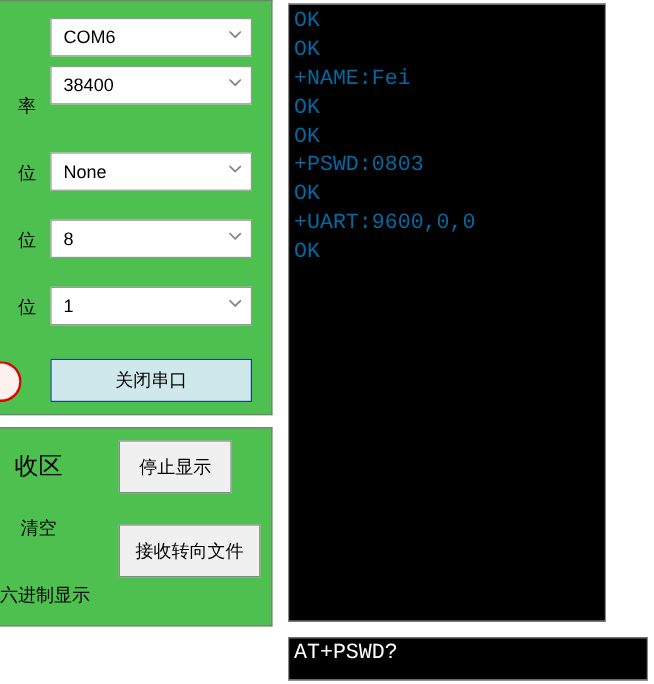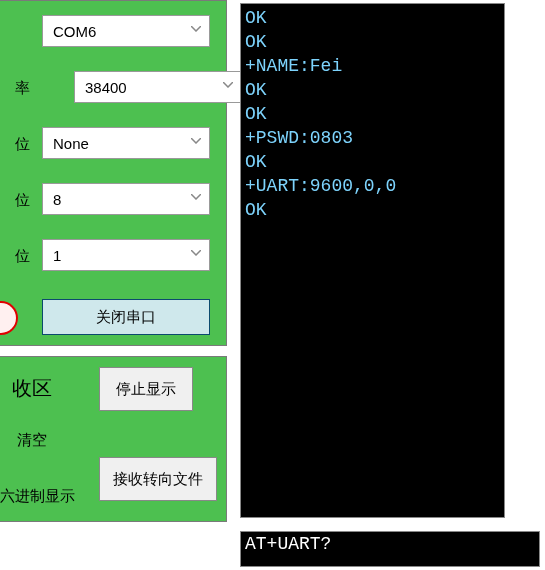--- a/index.html
+++ b/index.html
@@ -110,21 +110,21 @@
     border-radius: 0 20px 20px 0;
     background: #fff0f0;
   }
   .terminal {
     position: absolute;
     left: 240px;
     top: 3px;
     width: 265px;
     height: 515px;
     background: #000;
-    color: #7dd3fc;
+    color: #0369a1;
     font-family: "NSimSun", "SimSun", "Courier New", monospace;
     font-size: 18px;
     line-height: 24px;
     padding: 2px 4px;
     white-space: pre;
     border: 1px solid #888;
     overflow: hidden;
   }
   .cmd-box {
     position: absolute;
@@ -162,21 +162,21 @@
     <div class="select-box" style="top:14px;">
       <span>COM6</span>
       <span class="chevron">
         <svg width="10" height="6" viewBox="0 0 10 6">
             <path d="M0 0 L5 5 L10 0" fill="none" stroke="#888" stroke-width="1.5"></path>
           </svg>
       </span>
     </div>
 
     <div class="left-lbl" style="top:78px;">率</div>
-    <div class="select-box" style="top:70px;margin-left:32px;">
+    <div class="select-box" style="top:54px;">
       <span>38400</span>
       <span class="chevron">
         <svg width="10" height="6" viewBox="0 0 10 6">
             <path d="M0 0 L5 5 L10 0" fill="none" stroke="#888" stroke-width="1.5"></path>
           </svg>
       </span>
     </div>
 
     <div class="left-lbl" style="top:134px;">位</div>
     <div class="select-box" style="top:126px;">
@@ -214,33 +214,33 @@
       <span>关闭串口</span>
     </div>
   </div>
 
   <div class="panel-mid">
     <div style="position:absolute; left:12px; top:18px; font-size:20px;">收区</div>
     <div class="btn-gray" style="position:absolute; left:99px; top:10px; width:94px; height:44px;">
       <span>停止显示</span>
     </div>
     <div style="position:absolute; left:17px; top:74px; font-size:15px;">清空</div>
-    <div class="btn-gray" style="position:absolute; left:99px; top:100px; width:118px; height:44px;">
+    <div class="btn-gray" style="position:absolute; left:99px; top:80px; width:118px; height:44px;">
       <span>接收转向文件</span>
     </div>
     <div style="position:absolute; left:0; top:130px; font-size:15px;text-align:center;">六进制显示</div>
   </div>
 
 </div>
 
 <div class="terminal"><span id="terminal-text">OK
 OK
 +NAME:Fei
 OK
 OK
 +PSWD:0803
 OK
 +UART:9600,0,0
 OK</span></div>
 
 <div class="cmd-box">
-  <span>AT+UART?</span>
+  <span>AT+PSWD?</span>
 </div>
 
 </body></html>

